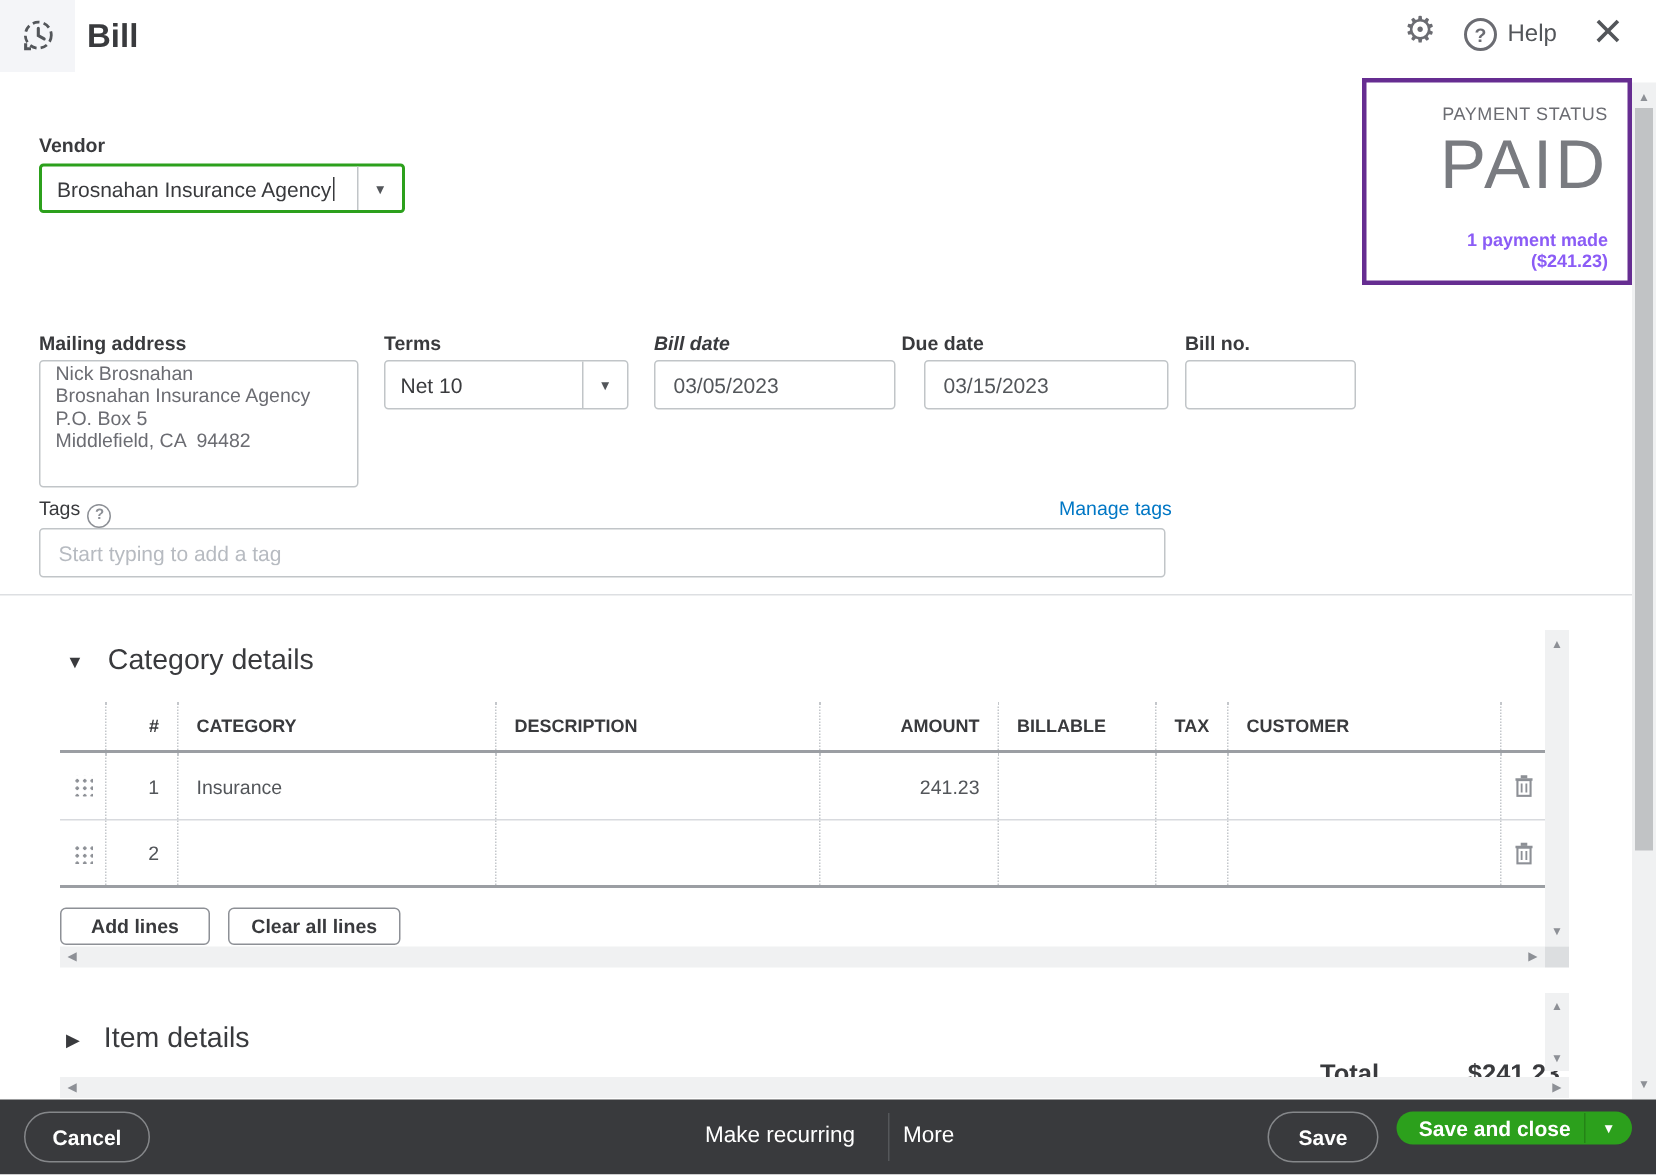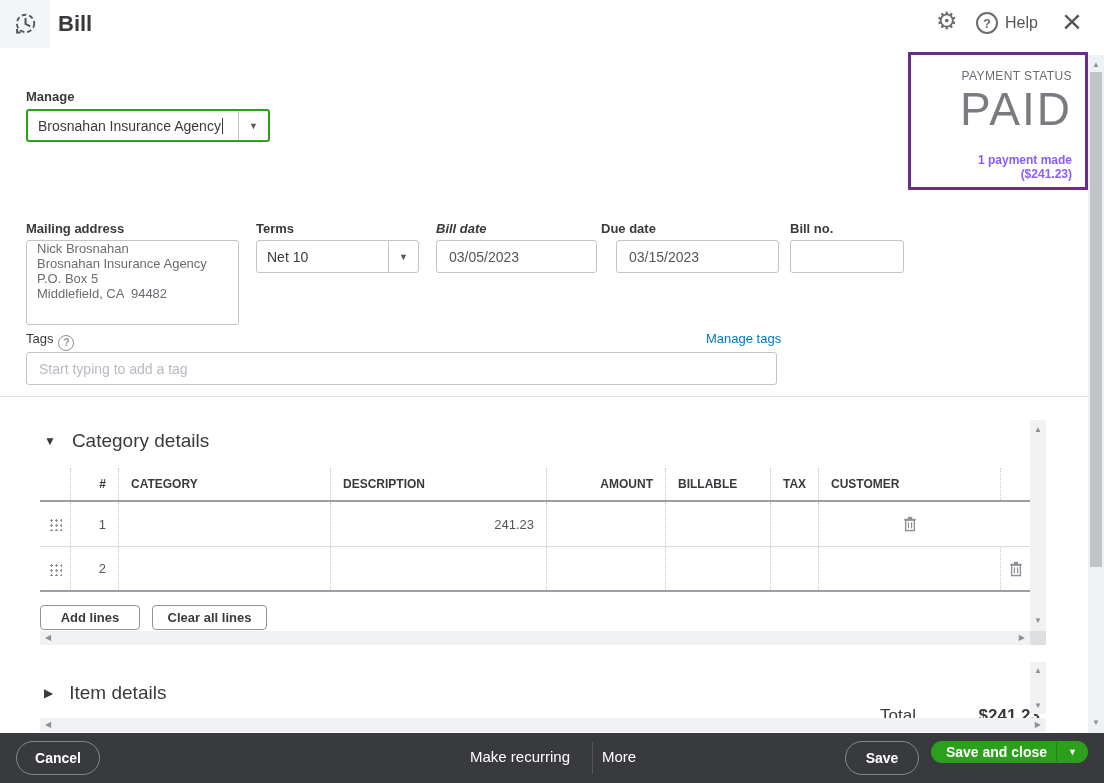--- a/index.html
+++ b/index.html
@@ -62,21 +62,21 @@
   .sb-h1 { left:40px; top:631px; width:990px; height:14px; }
   .sb-v1 { left:1030px; top:420px; width:16px; height:211px; }
   .sb-corner1 { left:1030px; top:631px; width:16px; height:14px; background:#dcdee0; }
   .sb-v2 { left:1030px; top:662px; width:16px; height:52px; }
   .sb-h2 { left:40px; top:718px; width:1006px; height:14px; }
   .page-sb { left:1088px; top:55px; width:16px; height:678px; background:#f0f1f2; }
   .page-sb .thumb { position:absolute; left:2px; top:17px; width:12px; height:495px; background:#c1c3c5; }
 
   
   .total-row { position:absolute; left:860px; top:706px; width:220px; height:12px; overflow:hidden; }
-  .total-row .tl { position:absolute; left:20px; top:0; font-size:17px; font-weight:normal; color:#393a3d; }
+  .total-row .tl { position:absolute; left:20px; top:0; font-size:17px; font-weight:bold; color:#393a3d; }
   .total-row .tv { position:absolute; right:40px; top:0; font-size:17px; font-weight:bold; color:#393a3d; }
 
   
   .footer { position:absolute; left:0; top:733px; width:1104px; height:50px; background:#393a3d; }
   .pill-btn { position:absolute; top:8px; height:34px; border:1px solid #85878a; border-radius:17px; background:transparent; color:#fff; font-family:"Liberation Sans",sans-serif; font-size:14px; font-weight:bold; cursor:pointer; }
   #cancel-btn { left:16px; width:84px; }
   #save-btn { left:845px; width:74px; }
   .ftr-link { position:absolute; top:15px; color:#fff; font-size:15px; cursor:pointer; }
   #make-recurring { left:470px; }
   .ftr-divider { position:absolute; left:592px; top:9px; width:1px; height:32px; background:#55575a; }
@@ -108,21 +108,21 @@
     <span>Help</span>
   </div>
   <div class="close-btn">×</div>
 
   <div class="pay-card">
     <div class="ps-label">PAYMENT STATUS</div>
     <div class="ps-status">PAID</div>
     <span class="ps-link">1 payment made ($241.23)</span>
   </div>
 
-  <div class="fld-label" style="left:26px;top:89px;">Manage</div>
+  <div class="fld-label" style="left:26px;top:89px;">Vendor</div>
   <div class="combo green" style="left:26px;top:109px;width:244px;">
     <div class="combo-text">
         <span>Brosnahan Insurance Agency</span>
         <span class="cursor-bar"></span>
       </div>
     <div class="combo-caret">▼</div>
   </div>
 
   <div class="fld-label" style="left:26px;top:221px;">Mailing address</div>
   <textarea class="addr-box" style="">Nick Brosnahan
@@ -167,20 +167,21 @@
       <div class="cb">TAX</div>
       <div class="cb">CUSTOMER</div>
       <div class="cb"></div>
     </div>
 
     <div class="cd-row cd-line">
       <div class="drag-handle">
           <span class="dots"></span>
         </div>
       <div class="cb ra cell-txt">1</div>
+      <div class="cb cell-txt">Insurance</div>
       <div class="cb cell-txt"></div>
       <div class="cb ra cell-txt">241.23</div>
       <div class="cb cell-txt"></div>
       <div class="cb cell-txt"></div>
       <div class="cb cell-txt"></div>
       <div class="cb trash-cell">
         <span>
           <svg width="14" height="16" viewBox="0 0 16 18">
             <rect x="3" y="4.5" width="10" height="12" fill="none" stroke="#8d9096" stroke-width="1.6"></rect>
             <line x1="1.5" y1="4" x2="14.5" y2="4" stroke="#8d9096" stroke-width="2"></line>

